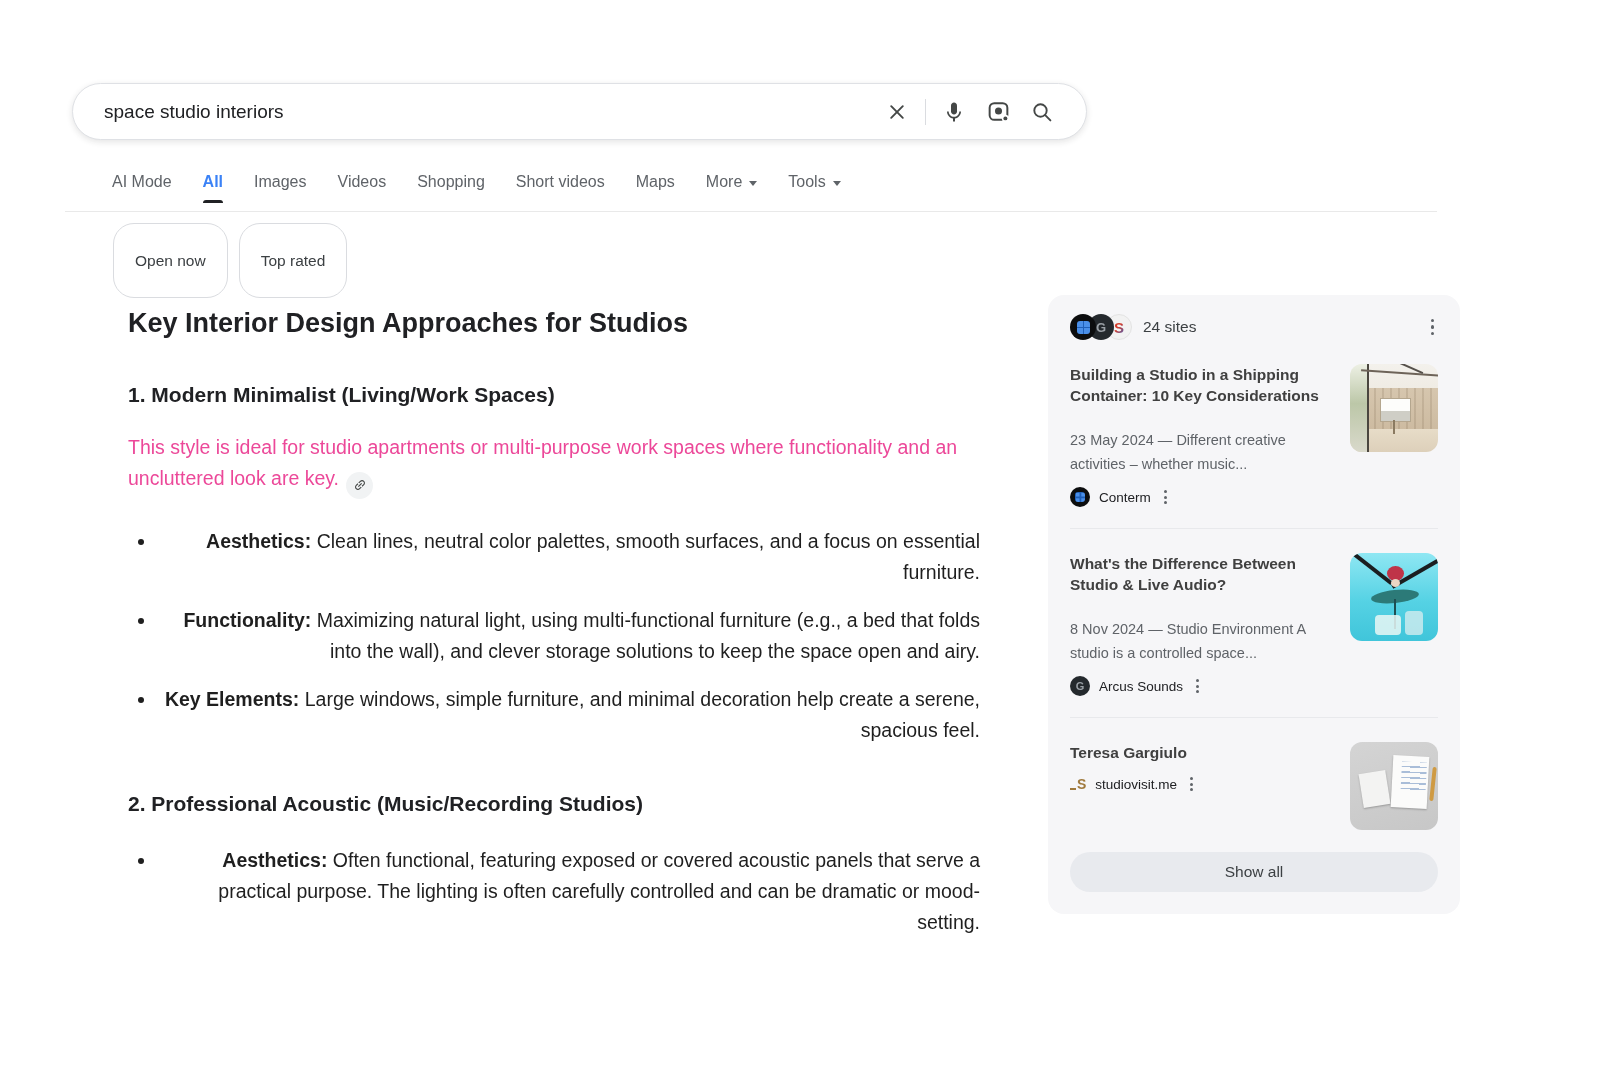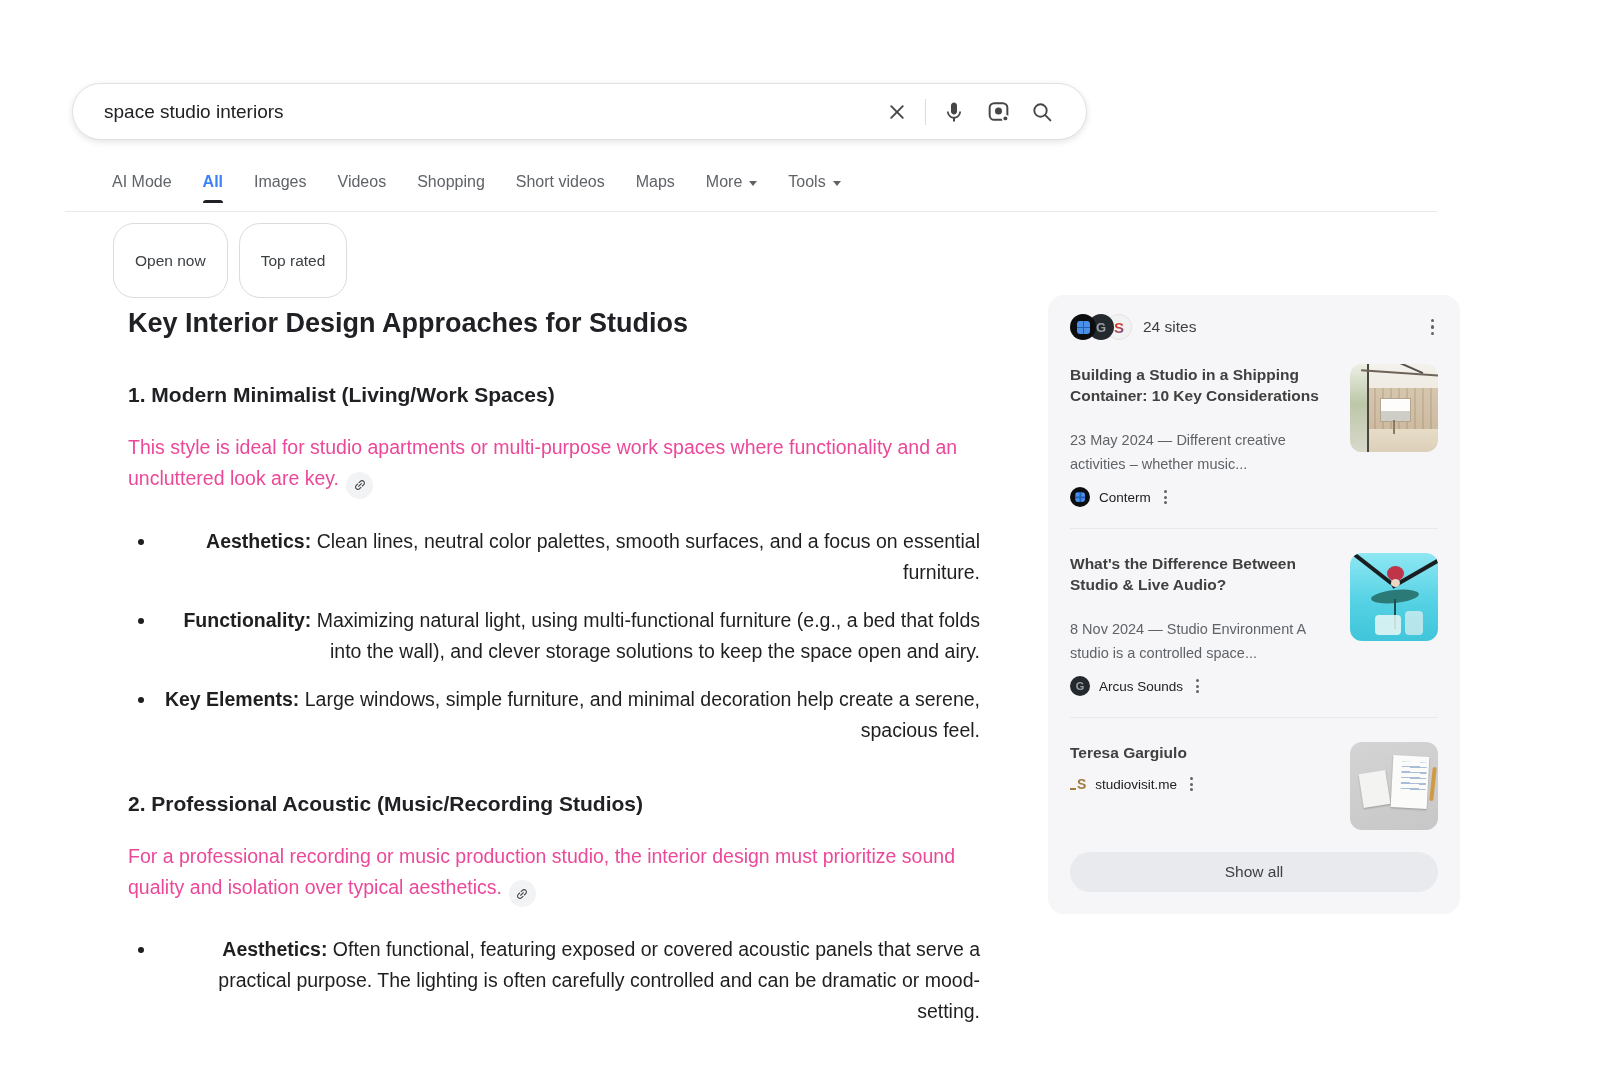--- a/index.html
+++ b/index.html
@@ -195,25 +195,20 @@
           <path d="M3.9 12c0-1.71 1.39-3.1 3.1-3.1h4V7H7c-2.76 0-5 2.24-5 5s2.24 5 5 5h4v-1.9H7c-1.71 0-3.1-1.39-3.1-3.1zM8 13h8v-2H8v2zm9-6h-4v1.9h4c1.71 0 3.1 1.39 3.1 3.1s-1.39 3.1-3.1 3.1h-4V17h4c2.76 0 5-2.24 5-5s-2.24-5-5-5z"></path>
         </svg>
       </span></p>
   <ul class="blist">
     <li><span class="blabel">Aesthetics:</span> <span>Clean lines, neutral color palettes, smooth surfaces, and a focus on essential furniture.</span></li>
     <li><span class="blabel">Functionality:</span> <span>Maximizing natural light, using multi-functional furniture (e.g., a bed that folds into the wall), and clever storage solutions to keep the space open and airy.</span></li>
     <li><span class="blabel">Key Elements:</span> <span>Large windows, simple furniture, and minimal decoration help create a serene, spacious feel.</span></li>
   </ul>
 
   <h2 class="h2" style="margin-top:44px;">2. Professional Acoustic (Music/Recording Studios)</h2>
-  <p class="para"><span>For a professional recording or music production studio, the interior design must prioritize sound quality and isolation over typical aesthetics.</span><span class="cite">
-        <svg width="14" height="14" viewBox="0 0 24 24" fill="#444746" style="transform:rotate(-45deg)">
-          <path d="M3.9 12c0-1.71 1.39-3.1 3.1-3.1h4V7H7c-2.76 0-5 2.24-5 5s2.24 5 5 5h4v-1.9H7c-1.71 0-3.1-1.39-3.1-3.1zM8 13h8v-2H8v2zm9-6h-4v1.9h4c1.71 0 3.1 1.39 3.1 3.1s-1.39 3.1-3.1 3.1h-4V17h4c2.76 0 5-2.24 5-5s-2.24-5-5-5z"></path>
-        </svg>
-      </span></p>
   <ul class="blist">
     <li><span class="blabel">Aesthetics:</span> <span>Often functional, featuring exposed or covered acoustic panels that serve a practical purpose. The lighting is often carefully controlled and can be dramatic or mood-setting.</span></li>
   </ul>
 </main>
 
 <aside class="card">
   <div class="card-head">
     <div class="fav-stack">
       <div class="fav fav-black">
           <div class="win-glyph"></div>

